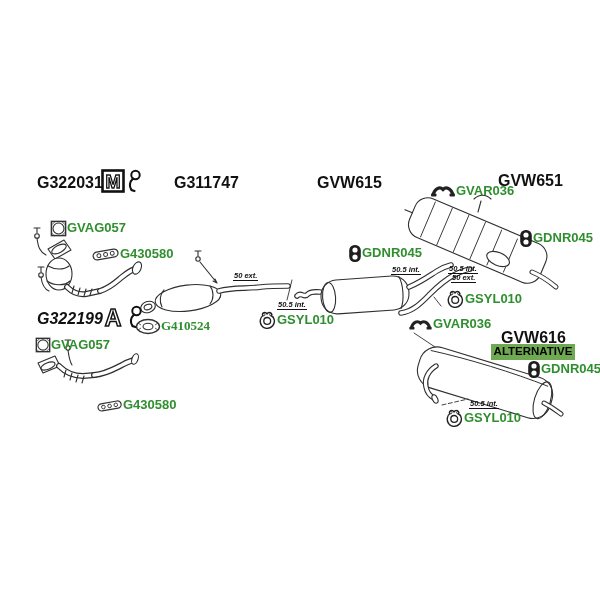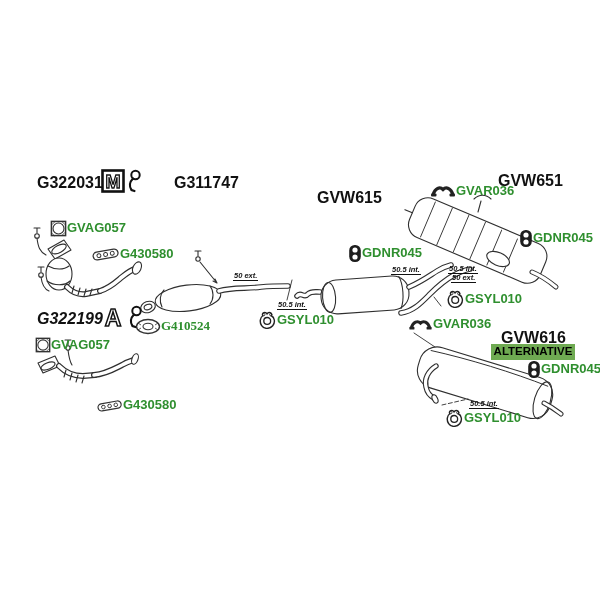--- a/index.html
+++ b/index.html
@@ -125,21 +125,21 @@
       <rect x="1.5" y="1.5" width="21" height="21" fill="#fff" stroke="#111" stroke-width="2.6"></rect>
       <text x="12" y="18.5" text-anchor="middle" font-size="18" font-weight="bold" fill="#fff" stroke="#111" stroke-width="1.3" font-family="Liberation Sans, sans-serif">M</text>
     </svg>
     <svg width="14" height="26" viewBox="0 0 14 26">
       <circle cx="8.5" cy="6" r="4.2" fill="#fff" stroke="#111" stroke-width="2"></circle>
       <path d="M6,9.5 C2.5,13 2,17.5 4.5,21 L7.5,22" fill="none" stroke="#111" stroke-width="2.2" stroke-linecap="round"></path>
     </svg>
   </div>
 
   <div class="hdr" style="left:170px; top:174px;">G311747</div>
-  <div class="hdr" style="left:313px; top:174px;margin-top:15px;">GVW615</div>
+  <div class="hdr" style="left:313px; top:174px;">GVW615</div>
   <div class="hdr" style="left:494px; top:172px;">GVW651</div>
 
   <div class="hdr" style="left:33px; top:310px;font-style:italic;">G322199</div>
   <div class="symrow" style="left:96px; top:305px;">
     <svg width="26" height="26" viewBox="0 0 26 26">
       <text x="13" y="21" text-anchor="middle" font-size="23" font-weight="bold" fill="#fff" stroke="#111" stroke-width="1.5" font-family="Liberation Sans, sans-serif">A</text>
     </svg>
     <svg width="14" height="26" viewBox="0 0 14 26">
       <circle cx="8.5" cy="6" r="4.2" fill="#fff" stroke="#111" stroke-width="2"></circle>
       <path d="M6,9.5 C2.5,13 2,17.5 4.5,21 L7.5,22" fill="none" stroke="#111" stroke-width="2.2" stroke-linecap="round"></path>

